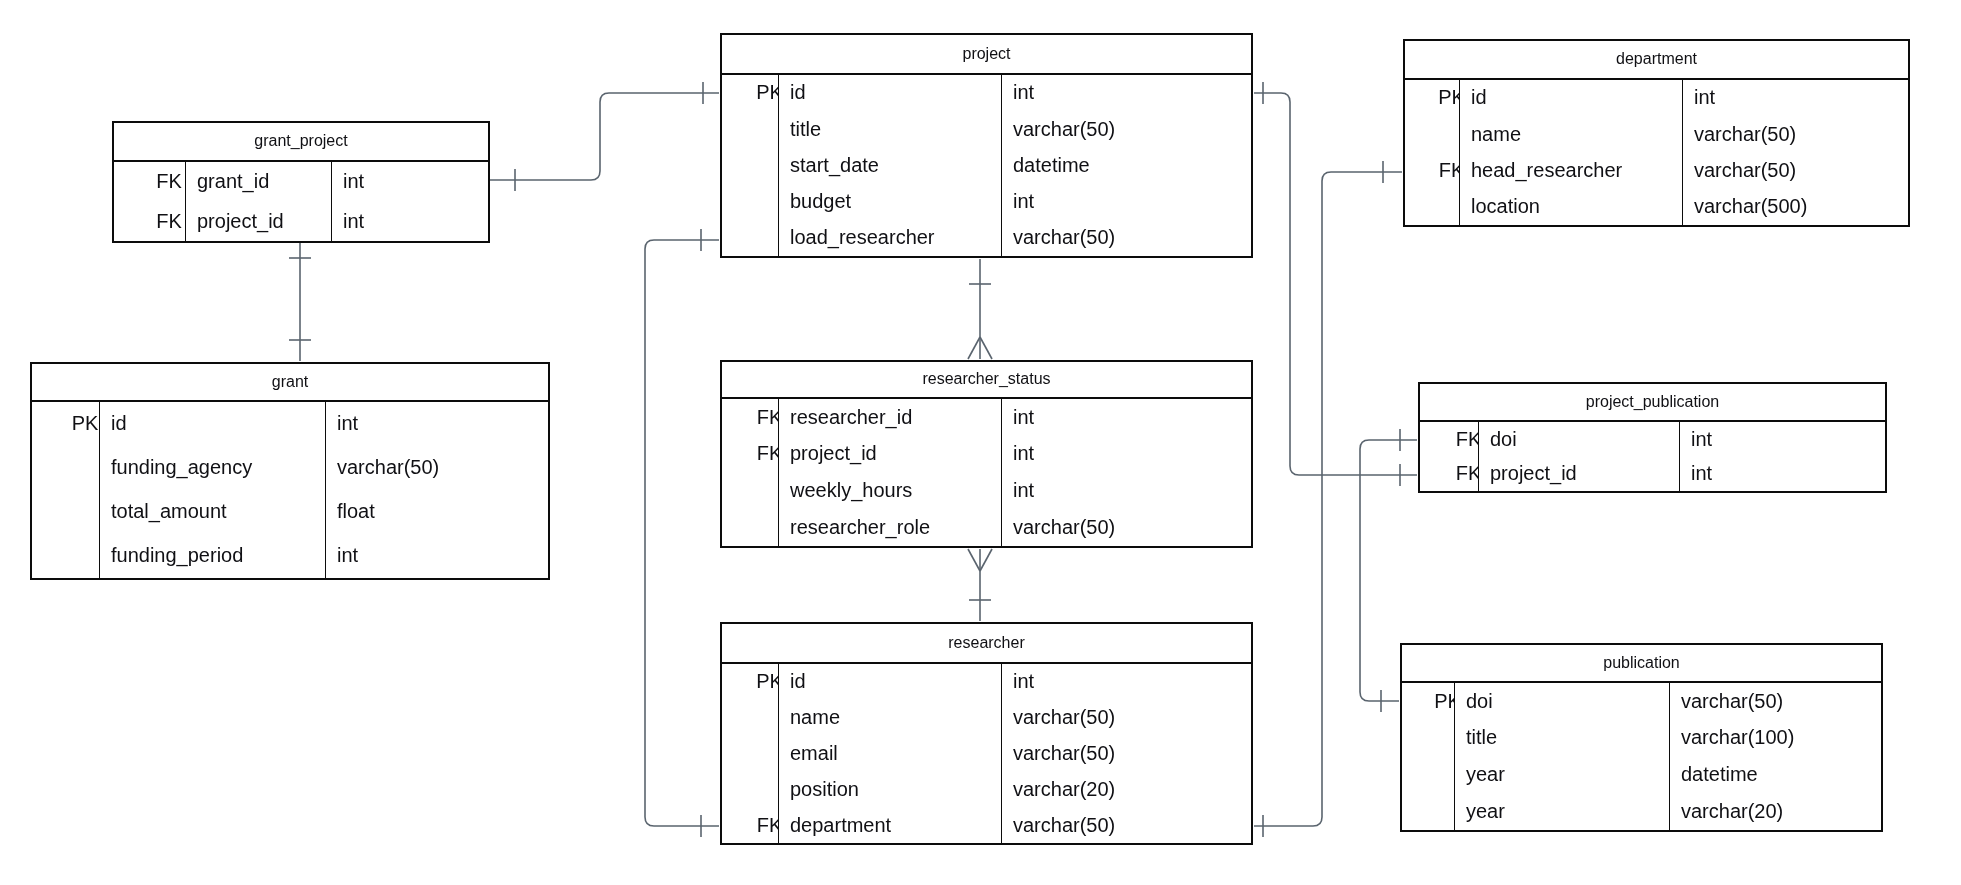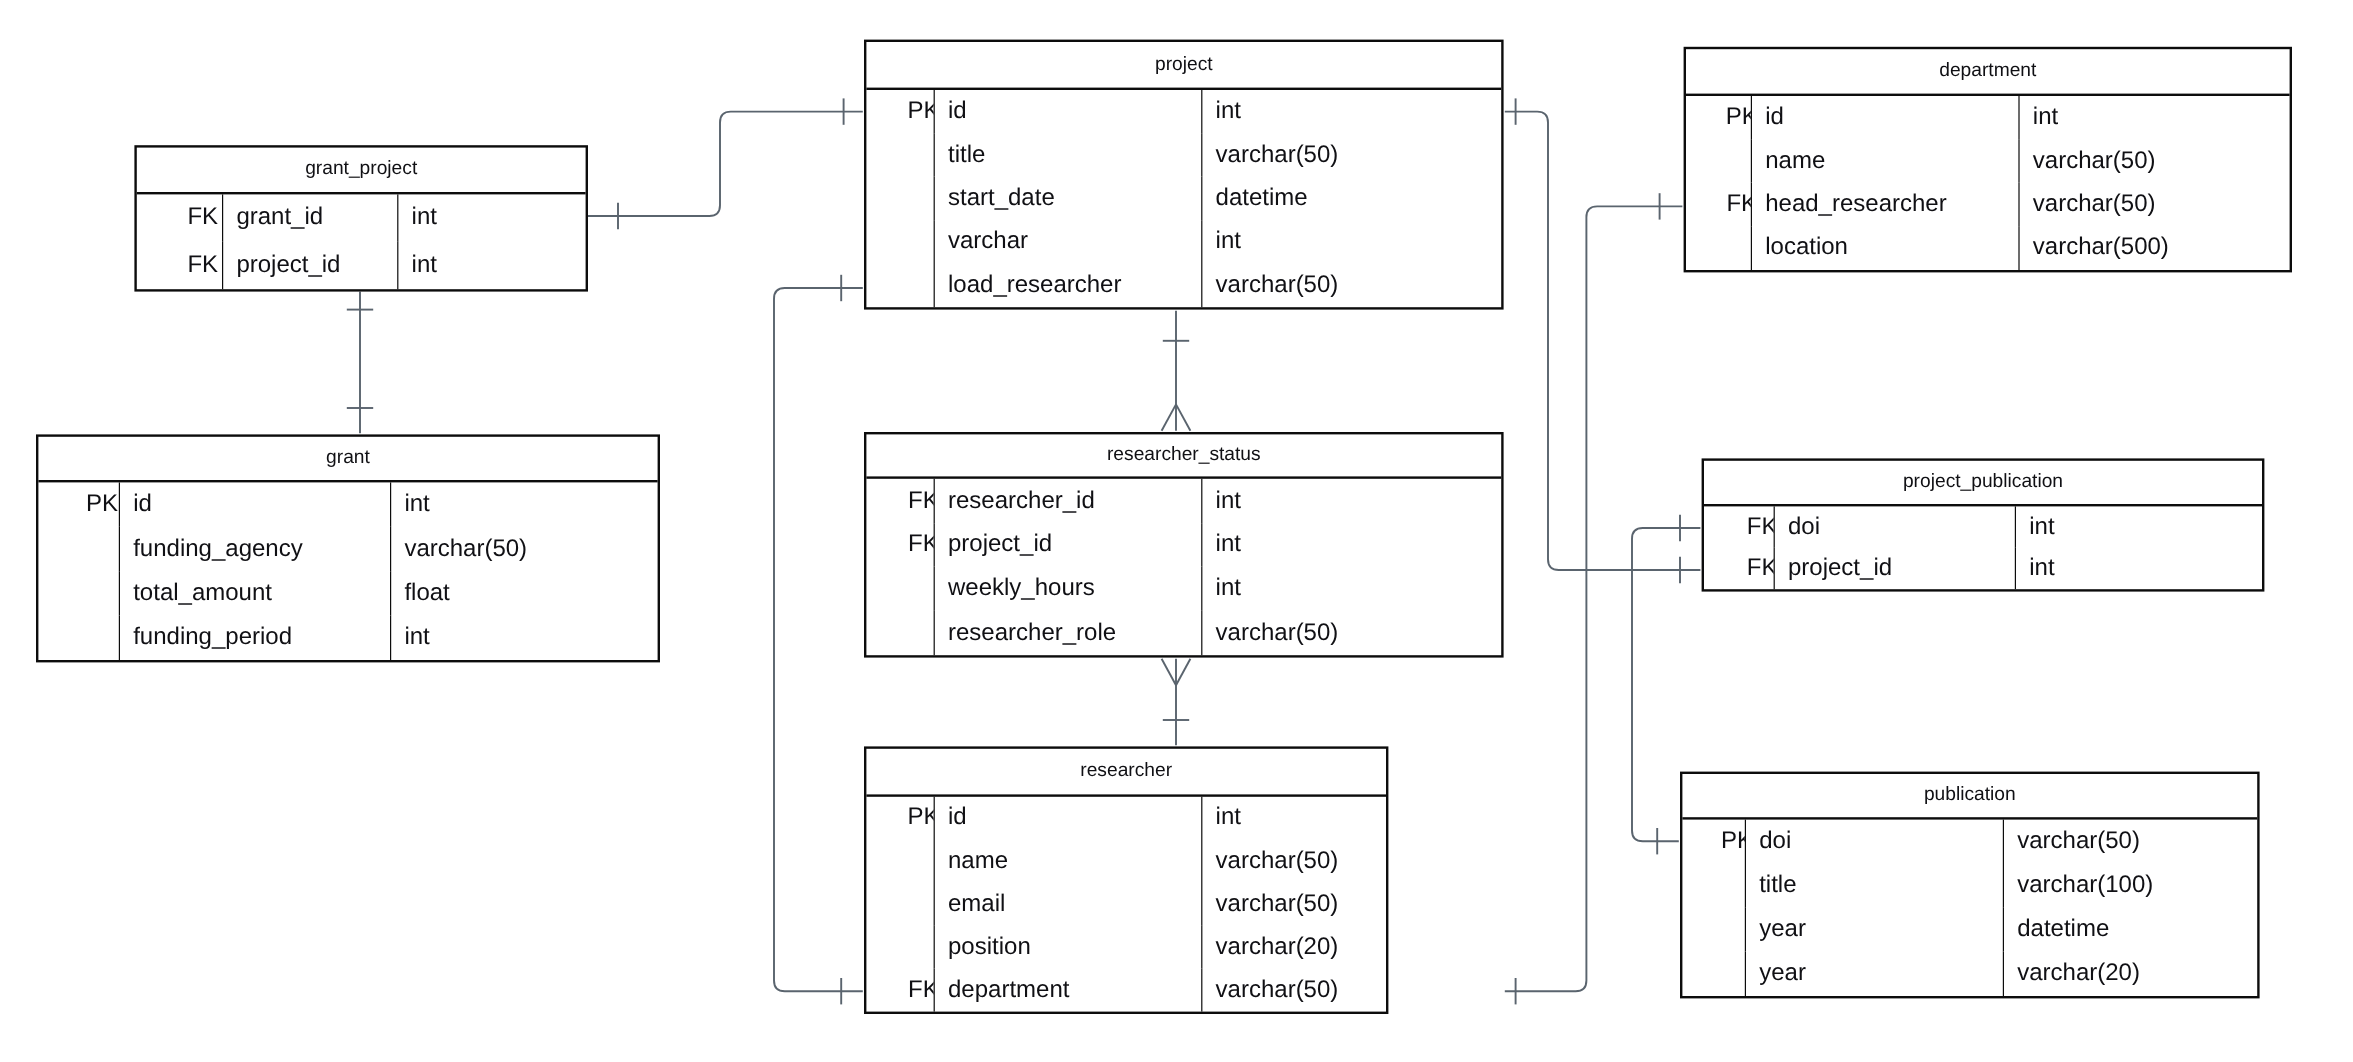--- a/index.html
+++ b/index.html
@@ -92,21 +92,21 @@
           <div class="cell name" style="flex: 0 0 146px;">grant_id</div>
           <div class="cell type">int</div>
         </div>
         <div class="attr-row">
           <div class="cell key" style="flex: 0 0 72px;">FK</div>
           <div class="cell name" style="flex: 0 0 146px;">project_id</div>
           <div class="cell type">int</div>
         </div>
       </div>
     </div>
-    <div class="entity" style="left: 30px; top: 362px; width: 520px; height: 190px;">
+    <div class="entity" style="left: 30px; top: 362px; width: 520px; height: 218px;">
       <div class="entity-title" style="flex: 0 0 37.8px;">grant</div>
       <div class="entity-body">
         <div class="attr-row">
           <div class="cell key" style="flex: 0 0 68px;">PK</div>
           <div class="cell name" style="flex: 0 0 226px;">id</div>
           <div class="cell type">int</div>
         </div>
         <div class="attr-row">
           <div class="cell key" style="flex: 0 0 68px;"></div>
           <div class="cell name" style="flex: 0 0 226px;">funding_agency</div>
@@ -137,21 +137,21 @@
           <div class="cell name" style="flex: 0 0 223px;">title</div>
           <div class="cell type">varchar(50)</div>
         </div>
         <div class="attr-row">
           <div class="cell key" style="flex: 0 0 57px;"></div>
           <div class="cell name" style="flex: 0 0 223px;">start_date</div>
           <div class="cell type">datetime</div>
         </div>
         <div class="attr-row">
           <div class="cell key" style="flex: 0 0 57px;"></div>
-          <div class="cell name" style="flex: 0 0 223px;">varchar</div>
+          <div class="cell name" style="flex: 0 0 223px;">budget</div>
           <div class="cell type">int</div>
         </div>
         <div class="attr-row">
           <div class="cell key" style="flex: 0 0 57px;"></div>
           <div class="cell name" style="flex: 0 0 223px;">load_researcher</div>
           <div class="cell type">varchar(50)</div>
         </div>
       </div>
     </div>
     <div class="entity" style="left: 720px; top: 360px; width: 533px; height: 188px;">
@@ -172,21 +172,21 @@
           <div class="cell name" style="flex: 0 0 223px;">weekly_hours</div>
           <div class="cell type">int</div>
         </div>
         <div class="attr-row">
           <div class="cell key" style="flex: 0 0 57px;"></div>
           <div class="cell name" style="flex: 0 0 223px;">researcher_role</div>
           <div class="cell type">varchar(50)</div>
         </div>
       </div>
     </div>
-    <div class="entity" style="left: 720px; top: 622px; width: 437px; height: 223px;">
+    <div class="entity" style="left: 720px; top: 622px; width: 533px; height: 223px;">
       <div class="entity-title" style="flex: 0 0 39.8px;">researcher</div>
       <div class="entity-body">
         <div class="attr-row">
           <div class="cell key" style="flex: 0 0 57px;">PK</div>
           <div class="cell name" style="flex: 0 0 223px;">id</div>
           <div class="cell type">int</div>
         </div>
         <div class="attr-row">
           <div class="cell key" style="flex: 0 0 57px;"></div>
           <div class="cell name" style="flex: 0 0 223px;">name</div>

